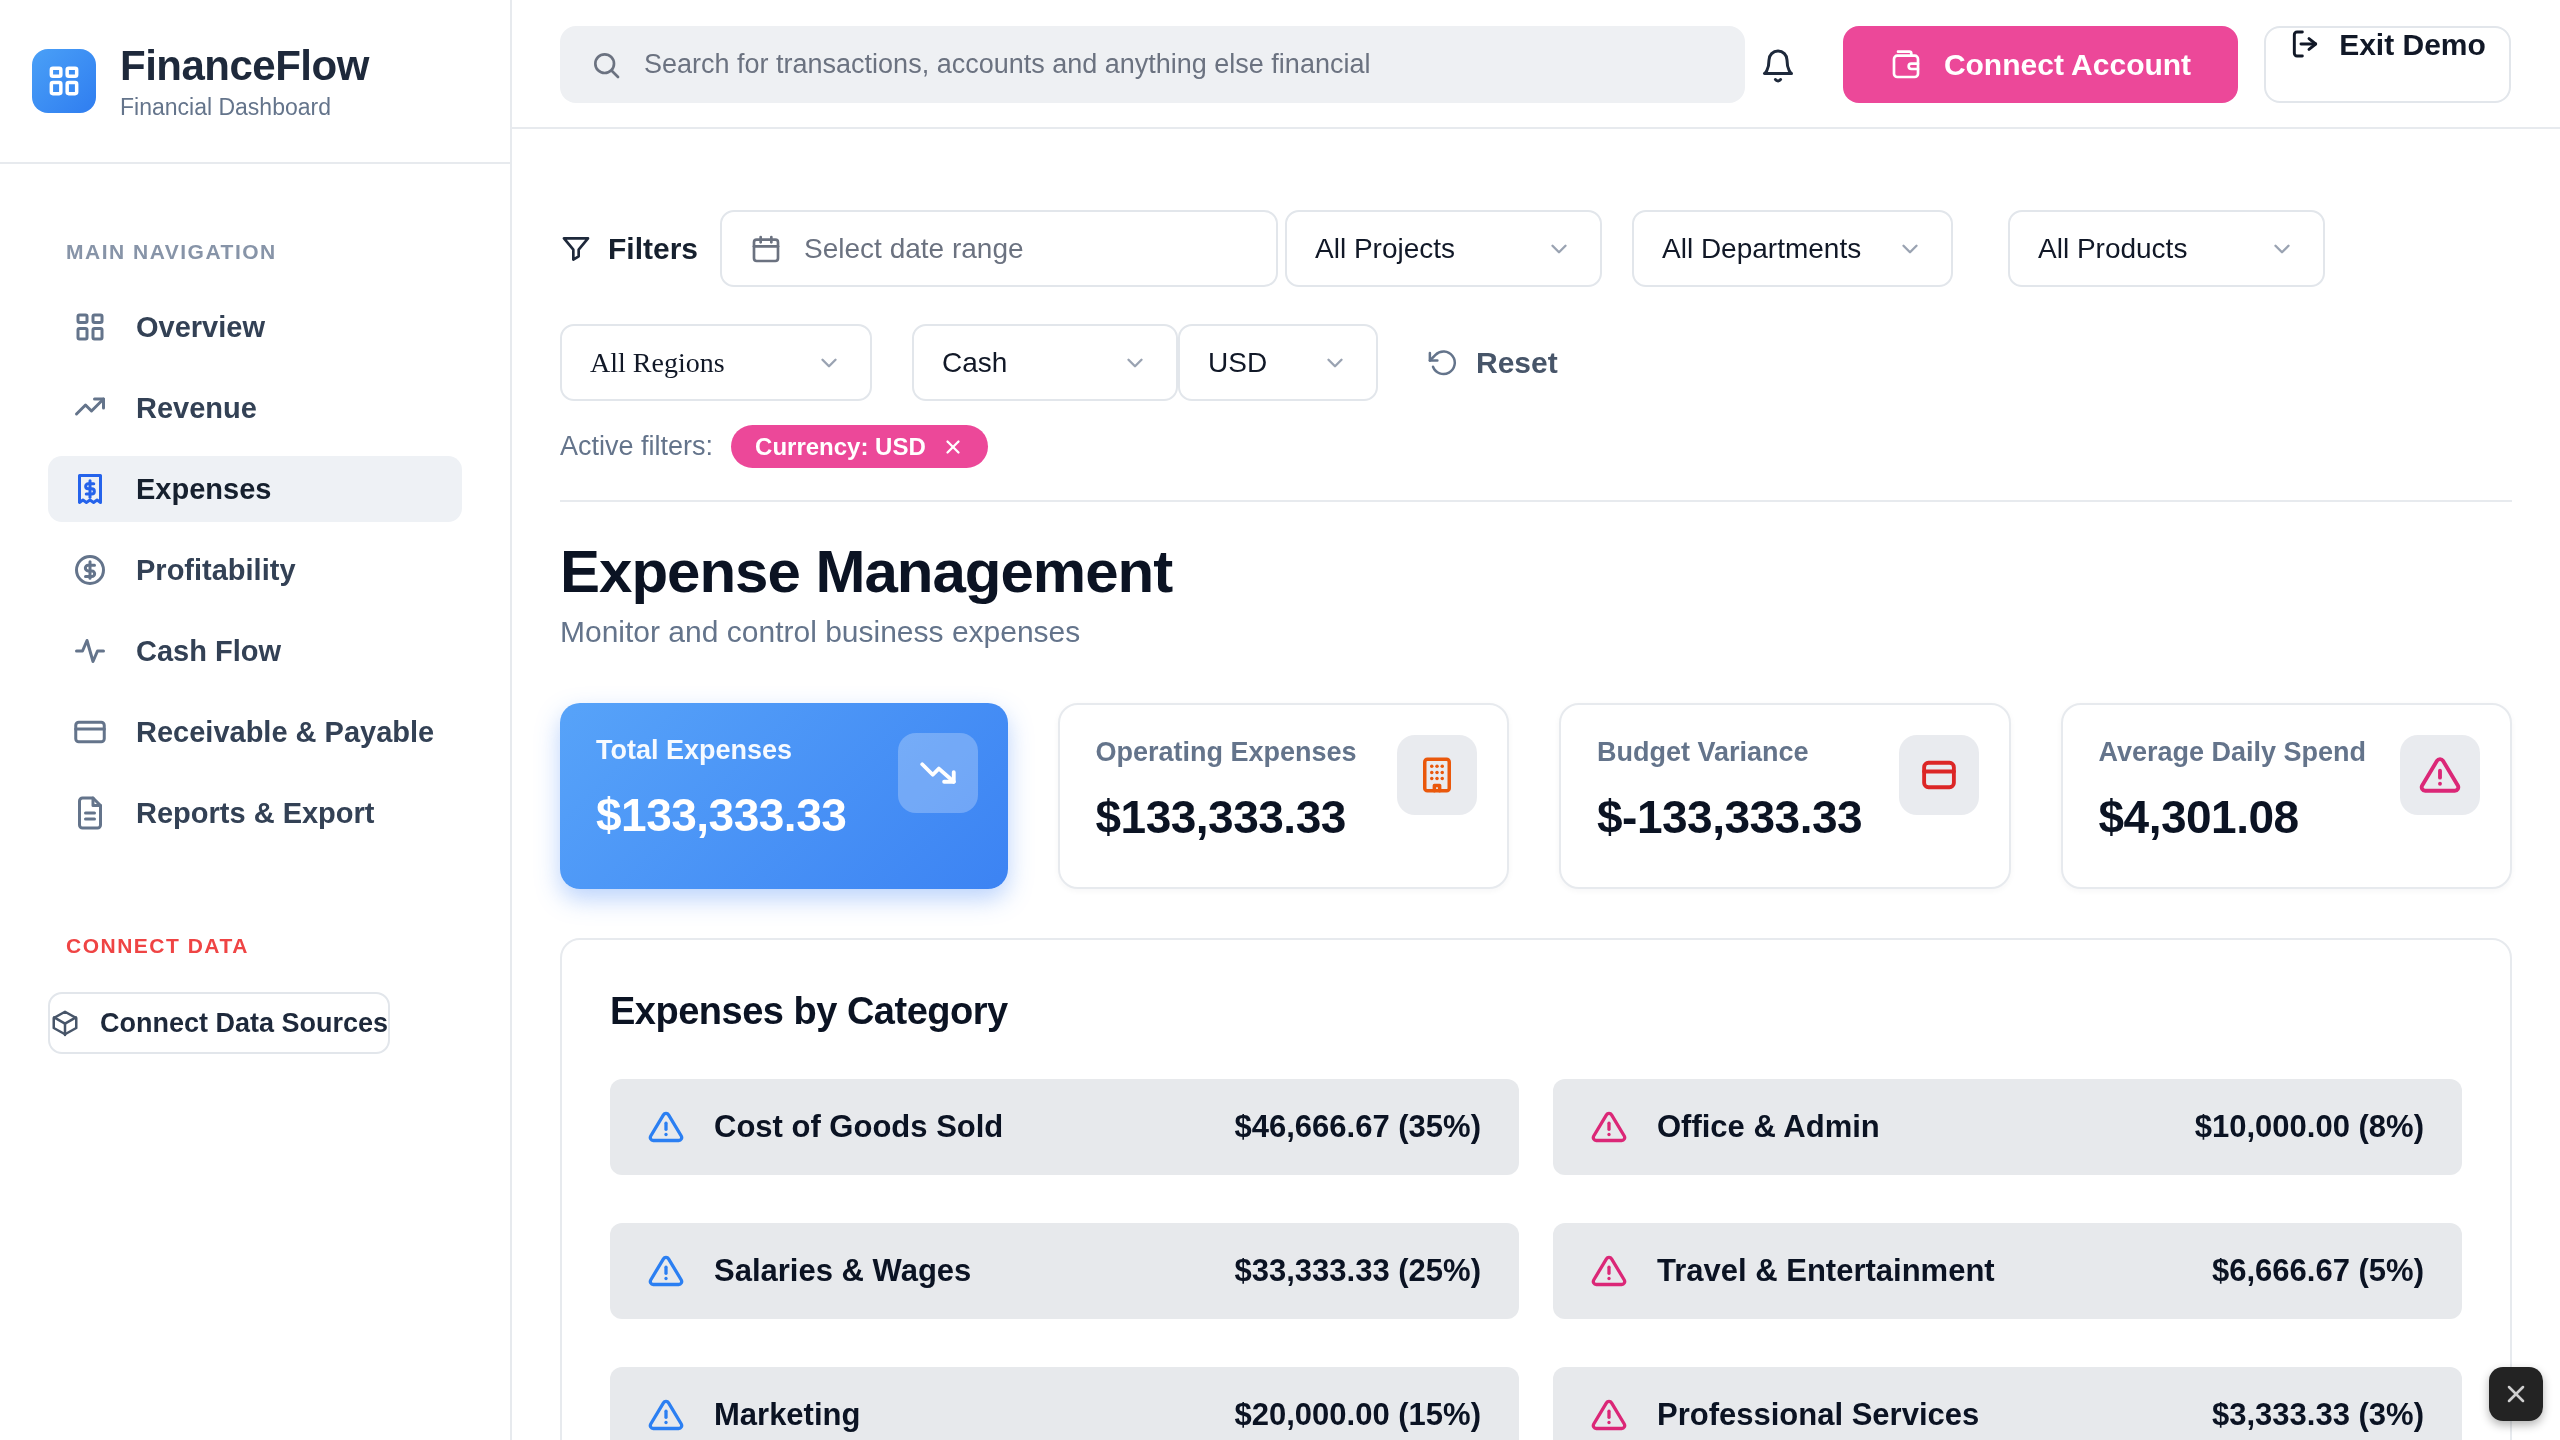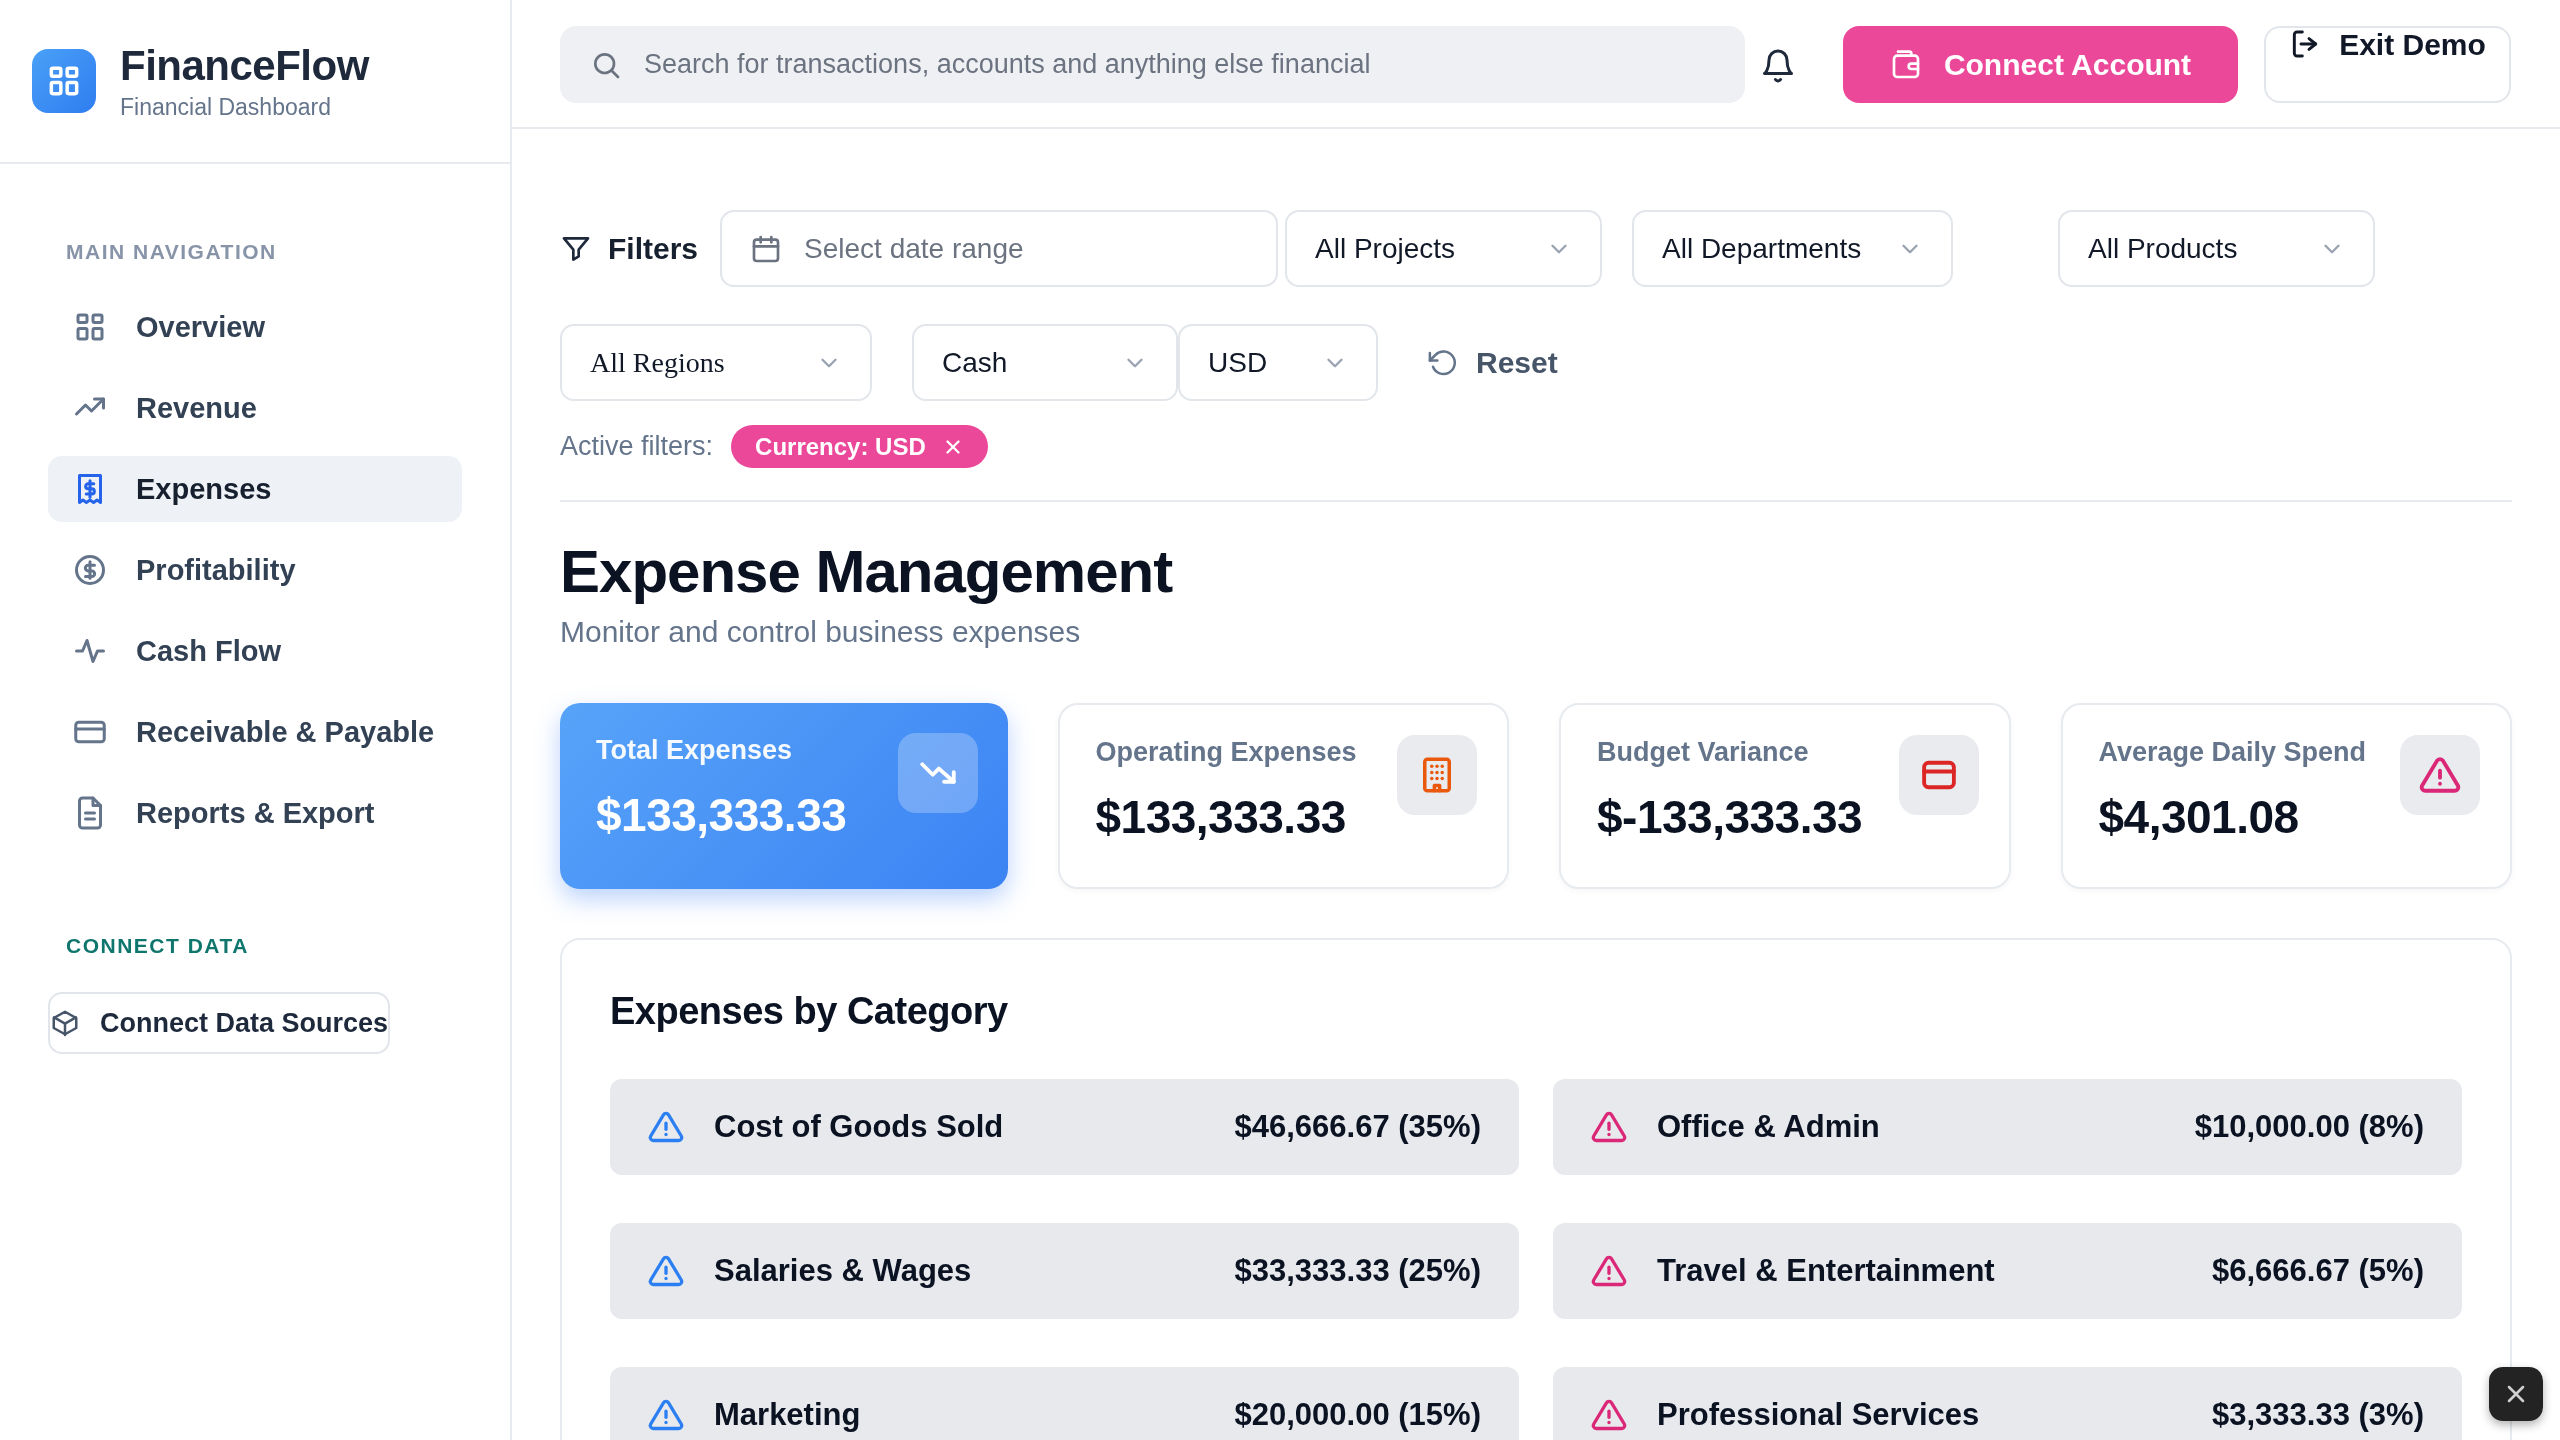--- a/index.html
+++ b/index.html
@@ -37,21 +37,21 @@
     height:66px; display:flex; align-items:center; gap:28px;
     padding:0 24px; border-radius:14px; cursor:pointer;
     font-size:29px; font-weight:600; color:#334155;
   }
   .nav-item .nicon { color:#64748b; }
   .nav-item.active { background:#eef1f5; color:#16202e; }
   .nav-item.active .nicon { color:#2563eb; }
 
   .connect-heading {
     margin:88px 0 34px 66px; font-size:21px; font-weight:700;
-    letter-spacing:1.5px; color:#0f766e;
+    letter-spacing:1.5px; color:#ef4444;
   }
   .connect-btn {
     margin:0 48px; height:62px; border-radius:14px;
     border:2px solid #e2e6eb; background:#ffffff;
     display:flex; align-items:center; justify-content:center; gap:20px;
     font-size:27px; font-weight:600; color:#1e293b; cursor:pointer;
   }
   .connect-btn .cicon { color:#475569; }
 
   
@@ -98,21 +98,21 @@
   .filters-label .ficon { color:#1e293b; }
   .control {
     height:77px; border:2px solid #e2e6eb; border-radius:14px; background:#ffffff;
     display:flex; align-items:center; font-size:28px; color:#111827; cursor:pointer;
   }
   .date-input { width:558px; padding:0 28px; gap:22px; color:#6b7280; }
   .select { justify-content:space-between; padding:0 28px; font-weight:500; }
   .select .chev { color:#9aa3b2; }
   .sel-projects   { position:absolute; left:773px; width:317px; }
   .sel-departments{ position:absolute; left:1120px; width:321px; }
-  .sel-products   { position:absolute; left:1546px; width:317px; }
+  .sel-products   { position:absolute; left:1496px; width:317px; }
 
   .filters-row2 { position:absolute; left:48px; top:195px; display:flex; align-items:center; }
   .sel-regions { width:312px; margin-right:40px;font-family:Liberation Serif, serif; }
   .sel-cash    { width:266px; }
   .sel-usd     { width:200px; margin-right:50px; }
   .reset-btn {
     display:flex; align-items:center; gap:18px; background:none; border:none; cursor:pointer;
     font-family:"Liberation Sans", sans-serif; font-size:30px; font-weight:600; color:#475569;
   }
   .reset-btn .ricon { color:#64748b; }

